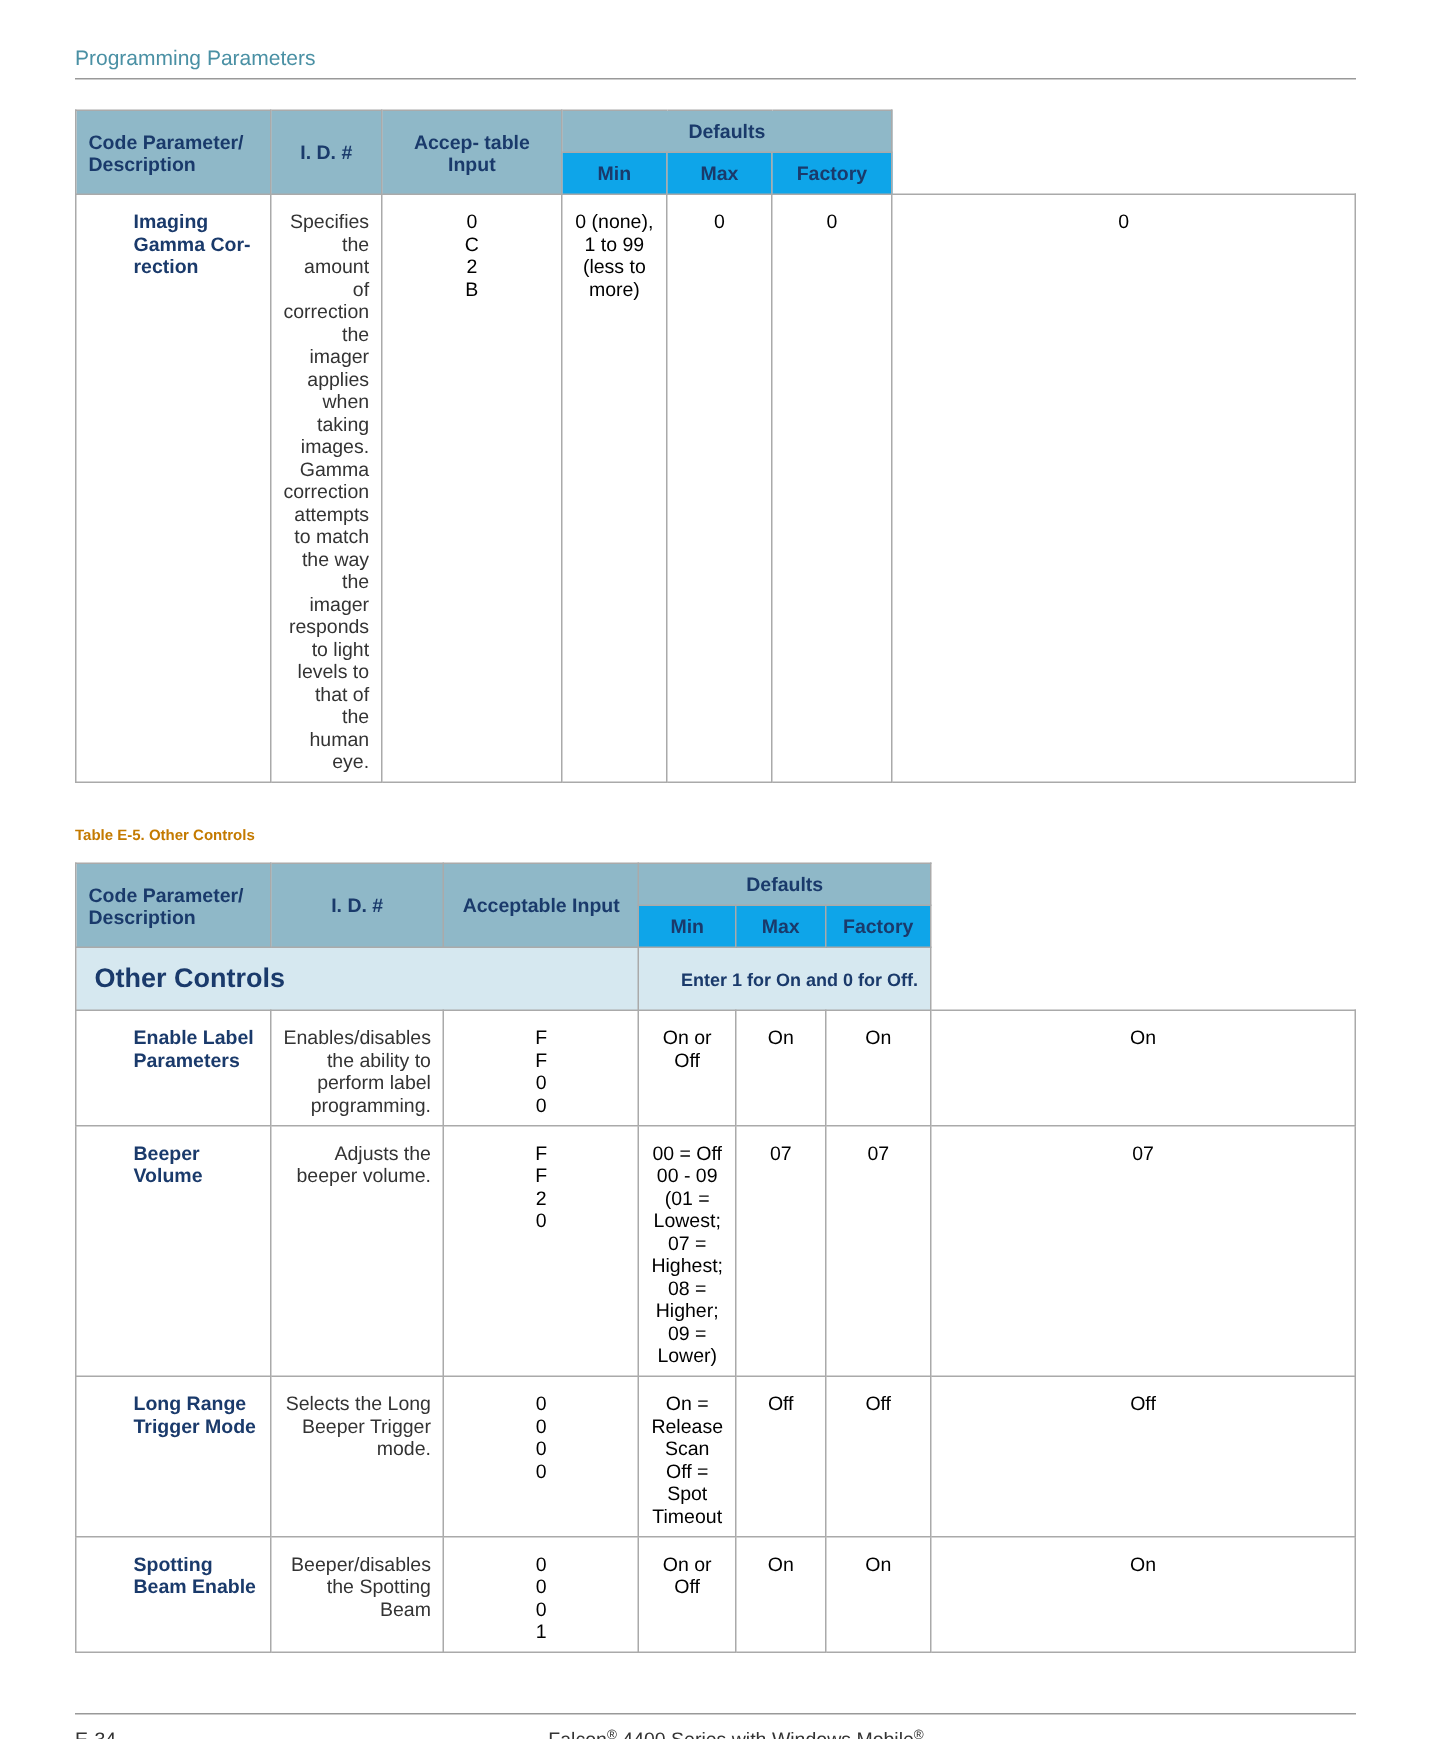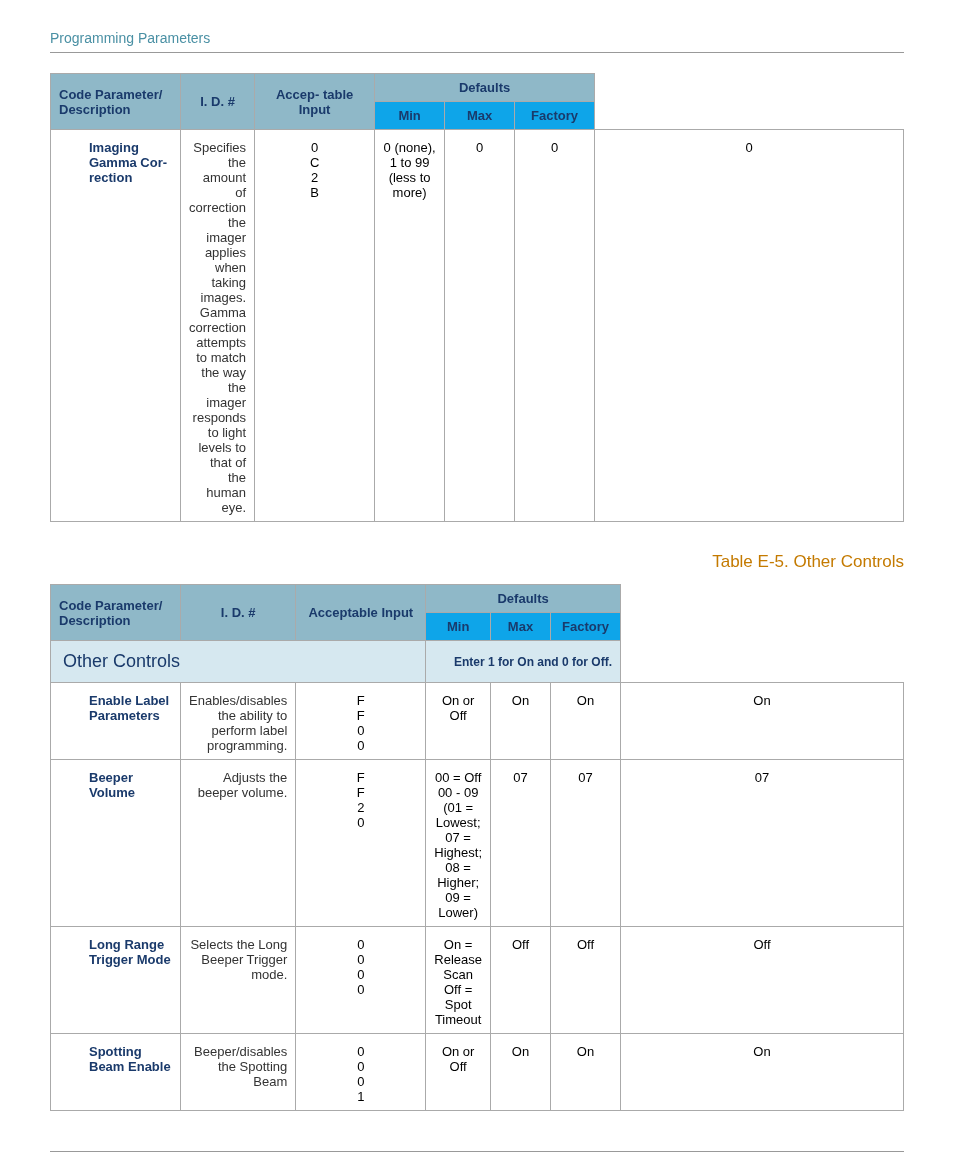--- a/index.html
+++ b/index.html
@@ -63,39 +63,38 @@
       padding-top: 10px;
       color: #333;
     }
     .row-id {
       vertical-align: top;
       padding-top: 10px;
     }
     .section-header {
       background-color: #d6e8f0;
       font-size: 18px;
-      font-weight: normal;
+      font-weight: bold;
       color: #1a3a6b;
       text-align: left;
       padding: 10px 12px;
     }
     .section-note {
       background-color: #d6e8f0;
       color: #1a3a6b;
       font-weight: bold;
       font-size: 12px;
       text-align: right;
       padding: 10px 8px;
     }
     .table-title {
-      font-size: 17px;
-      font-weight: normal;
+      font-size: 10px;
+      font-weight: bold;
       color: #c47a00;
       margin-bottom: 12px;
-      text-align: right;
     }
     .footer {
       margin-top: 40px;
       border-top: 1px solid #999;
       padding-top: 8px;
       display: flex;
       justify-content: space-between;
       align-items: center;
       color: #333;
       font-size: 13px;

